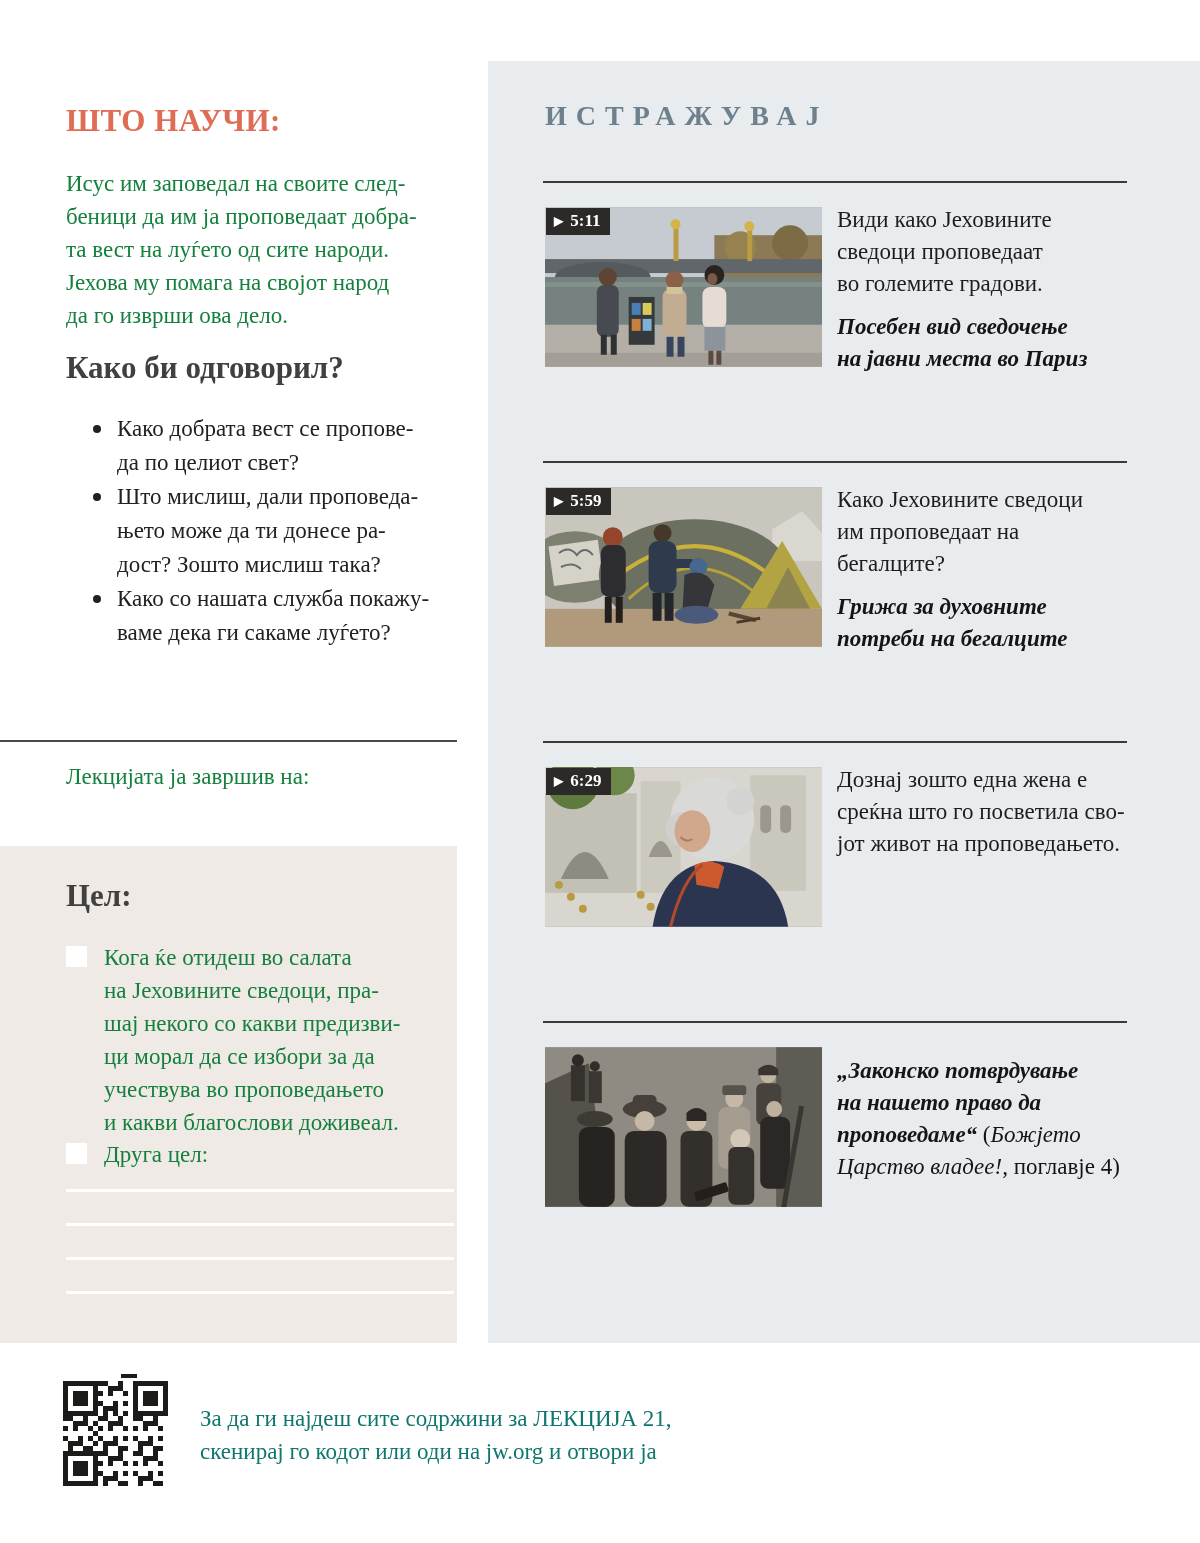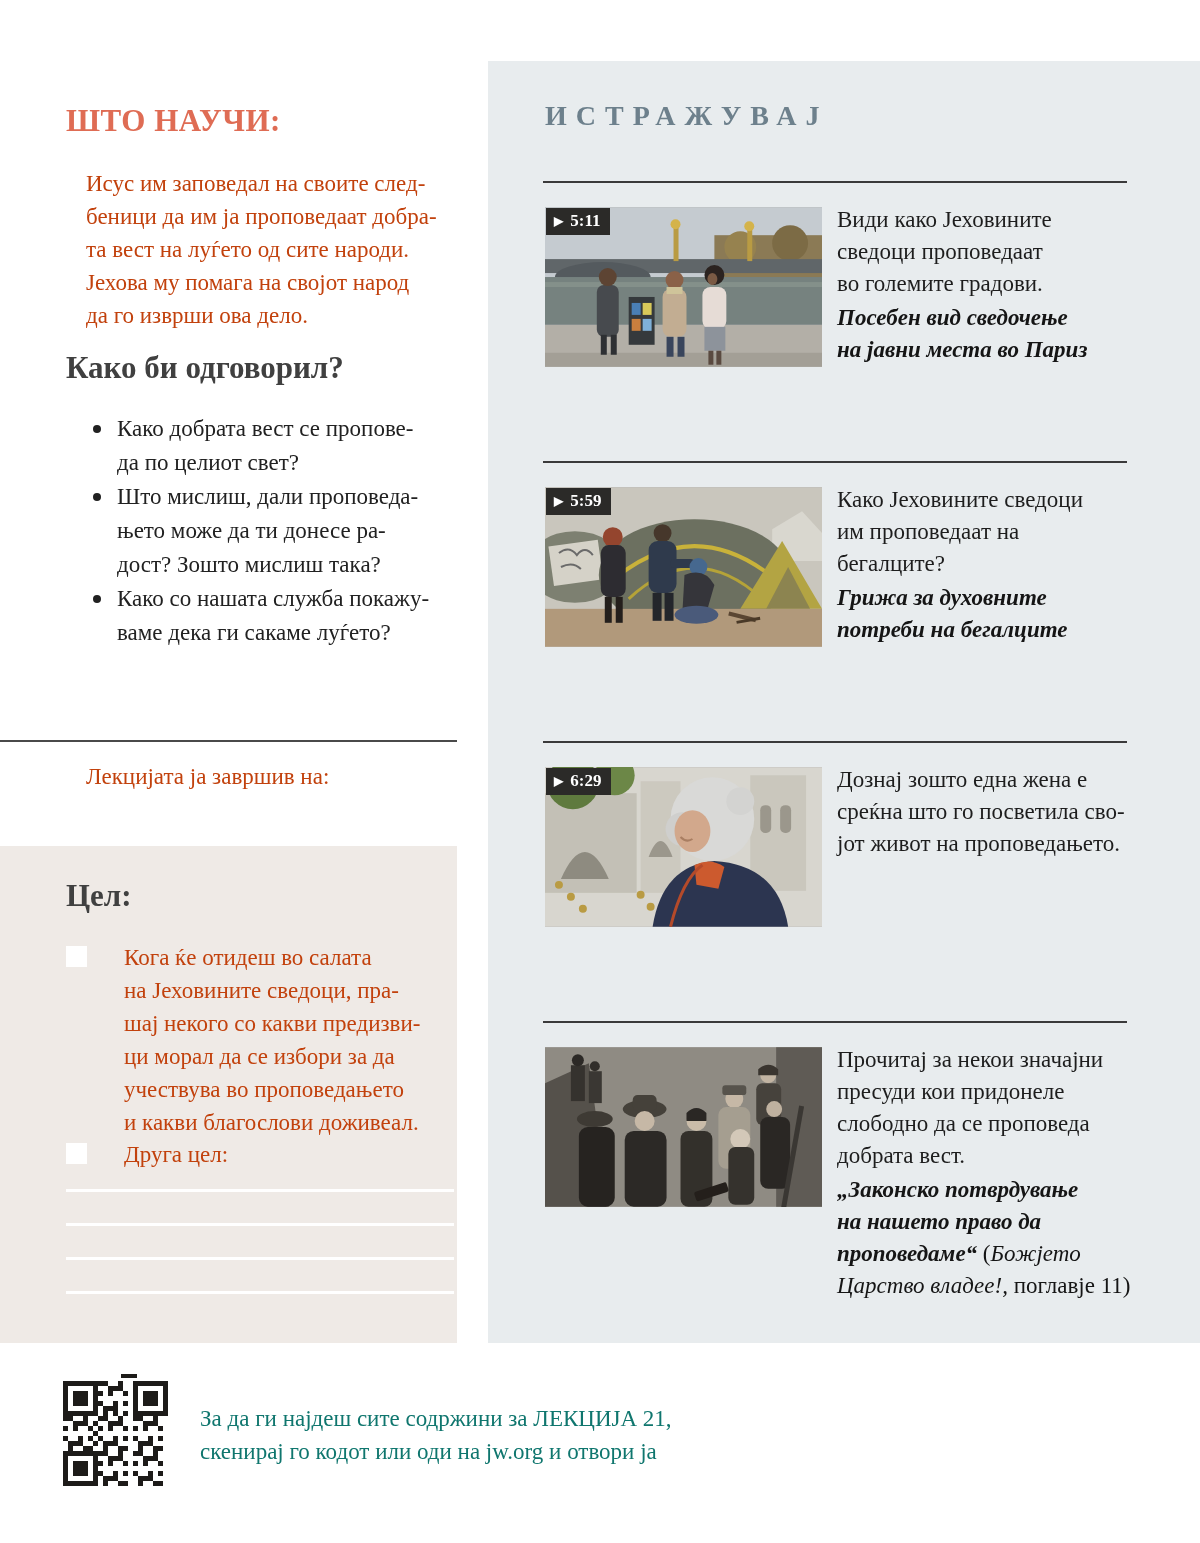--- a/index.html
+++ b/index.html
@@ -7,21 +7,21 @@
   .page {
     position:relative; width:1200px; height:1543px; background:#ffffff;
     font-family:Liberation Serif, serif; color:#212121; overflow:hidden;
   }
   .abs { position:absolute; }
   .pre { white-space:pre-line; }
 
   
   .h-orange { font-size:31px; font-weight:700; color:#df6c54; letter-spacing:0.5px; }
   .h-blue   { font-size:31px; font-weight:700; color:#404040; }
-  .body-txt { font-size:23px; line-height:33px; color:#c2410c;margin-left:20px; }
+  .body-txt { font-size:23px; line-height:33px; color:#15803d; }
 
   .q-list { list-style:none; }
   .q-list li { position:relative; font-size:23px; line-height:34px; white-space:pre-line; }
   .q-list li .dot {
     position:absolute; left:-24px; top:13px; width:8px; height:8px;
     border-radius:50%; background:#212121;
   }
 
   .divider-left { height:2px; background:#4a4a4a; }
 
@@ -42,21 +42,21 @@
   .thumb svg { display:block; width:277px; height:160px; }
   .badge {
     position:absolute; left:1px; top:1px; background:#2b2a28; color:#ffffff;
     font-size:17px; font-weight:700; padding:3px 10px 4px 8px;
     display:flex; align-items:center; gap:7px;
   }
   .badge .play { font-size:12px; line-height:1; }
   .vid-text { position:absolute; left:292px; top:-3px; width:330px; }
   .desc { font-size:23px; line-height:32px; color:#1d1d1d; white-space:pre-line; }
   .caption {
-    margin-top:2px; font-size:23px; line-height:32px; color:#151515;
+    margin-top:11px; font-size:23px; line-height:32px; color:#151515;
     font-weight:700; font-style:italic; white-space:pre-line;
   }
   .caption .rg { font-weight:400; font-style:normal; }
   .caption .it-light { font-weight:400; font-style:italic; }
 
   
   .footer-txt { font-size:23px; line-height:33px; color:#0f766e; }
   .footer-txt .it { font-style:italic; }
   #qr-box { width:105px; height:112px; }
 </style>
@@ -280,28 +280,24 @@
         <rect x="212" y="36" width="25" height="42" rx="6" fill="#46423c"></rect>
         <circle cx="230" cy="62" r="8" fill="#bfb19f"></circle>
         <rect x="216" y="70" width="30" height="72" rx="8" fill="#2a2724"></rect>
         <circle cx="196" cy="92" r="10" fill="#d3c8b8"></circle>
         <rect x="184" y="100" width="26" height="58" rx="7" fill="#35322d"></rect>
         <rect x="246" y="58" width="5" height="104" fill="#3a3733" transform="rotate(10 248 110)"></rect>
         <rect x="150" y="140" width="34" height="10" rx="2" fill="#241f1b" transform="rotate(-18 167 145)"></rect>
       </svg>
     </div>
     <div class="vid-text">
-      <p class="desc">Прочитај за некои значајни
-пресуди кои придонеле
-слободно да се проповеда
-добрата вест.</p>
       <p class="caption"><span>„Законско потврдување
 на нашето право да
 проповедаме“ </span><span class="rg">(</span><span class="it-light">Божјето
-Царство владее!,</span><span class="rg"> поглавје 11)</span></p>
+Царство владее!,</span><span class="rg"> поглавје 4)</span></p>
     </div>
   </div>
 
   <div class="abs" id="qr-box" style="left:63px; top:1374px;"><svg width="105" height="112" viewBox="0 0 105 112">
         <rect x="0" y="7" width="5" height="5" fill="#1d1b19"></rect>
         <rect x="5" y="7" width="5" height="5" fill="#1d1b19"></rect>
         <rect x="10" y="7" width="5" height="5" fill="#1d1b19"></rect>
         <rect x="15" y="7" width="5" height="5" fill="#1d1b19"></rect>
         <rect x="20" y="7" width="5" height="5" fill="#1d1b19"></rect>
         <rect x="25" y="7" width="5" height="5" fill="#1d1b19"></rect>

